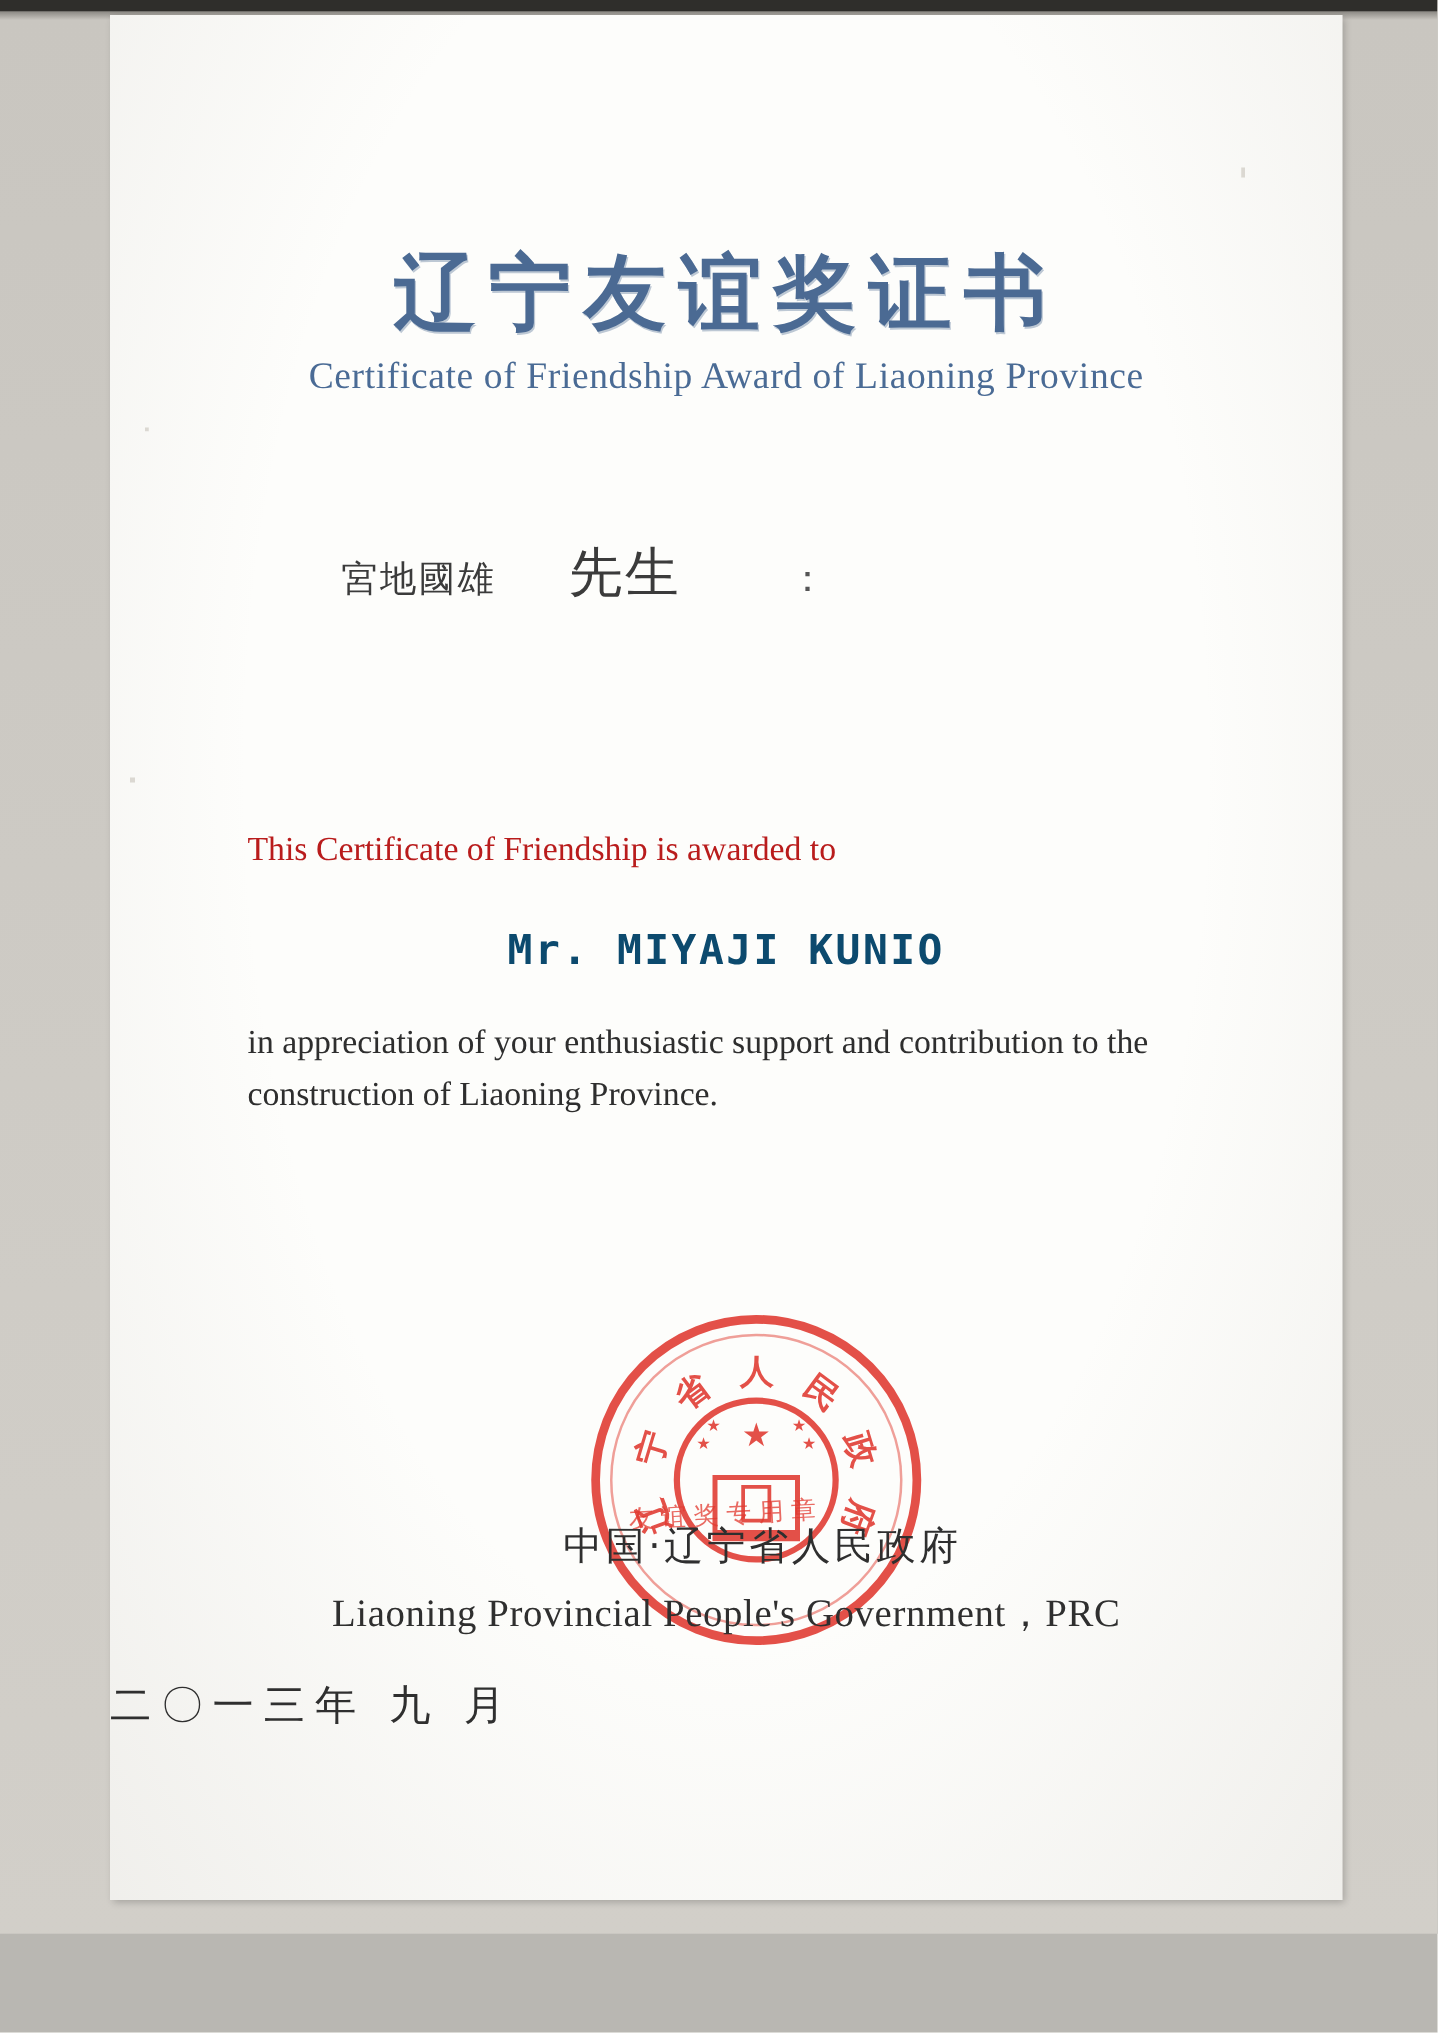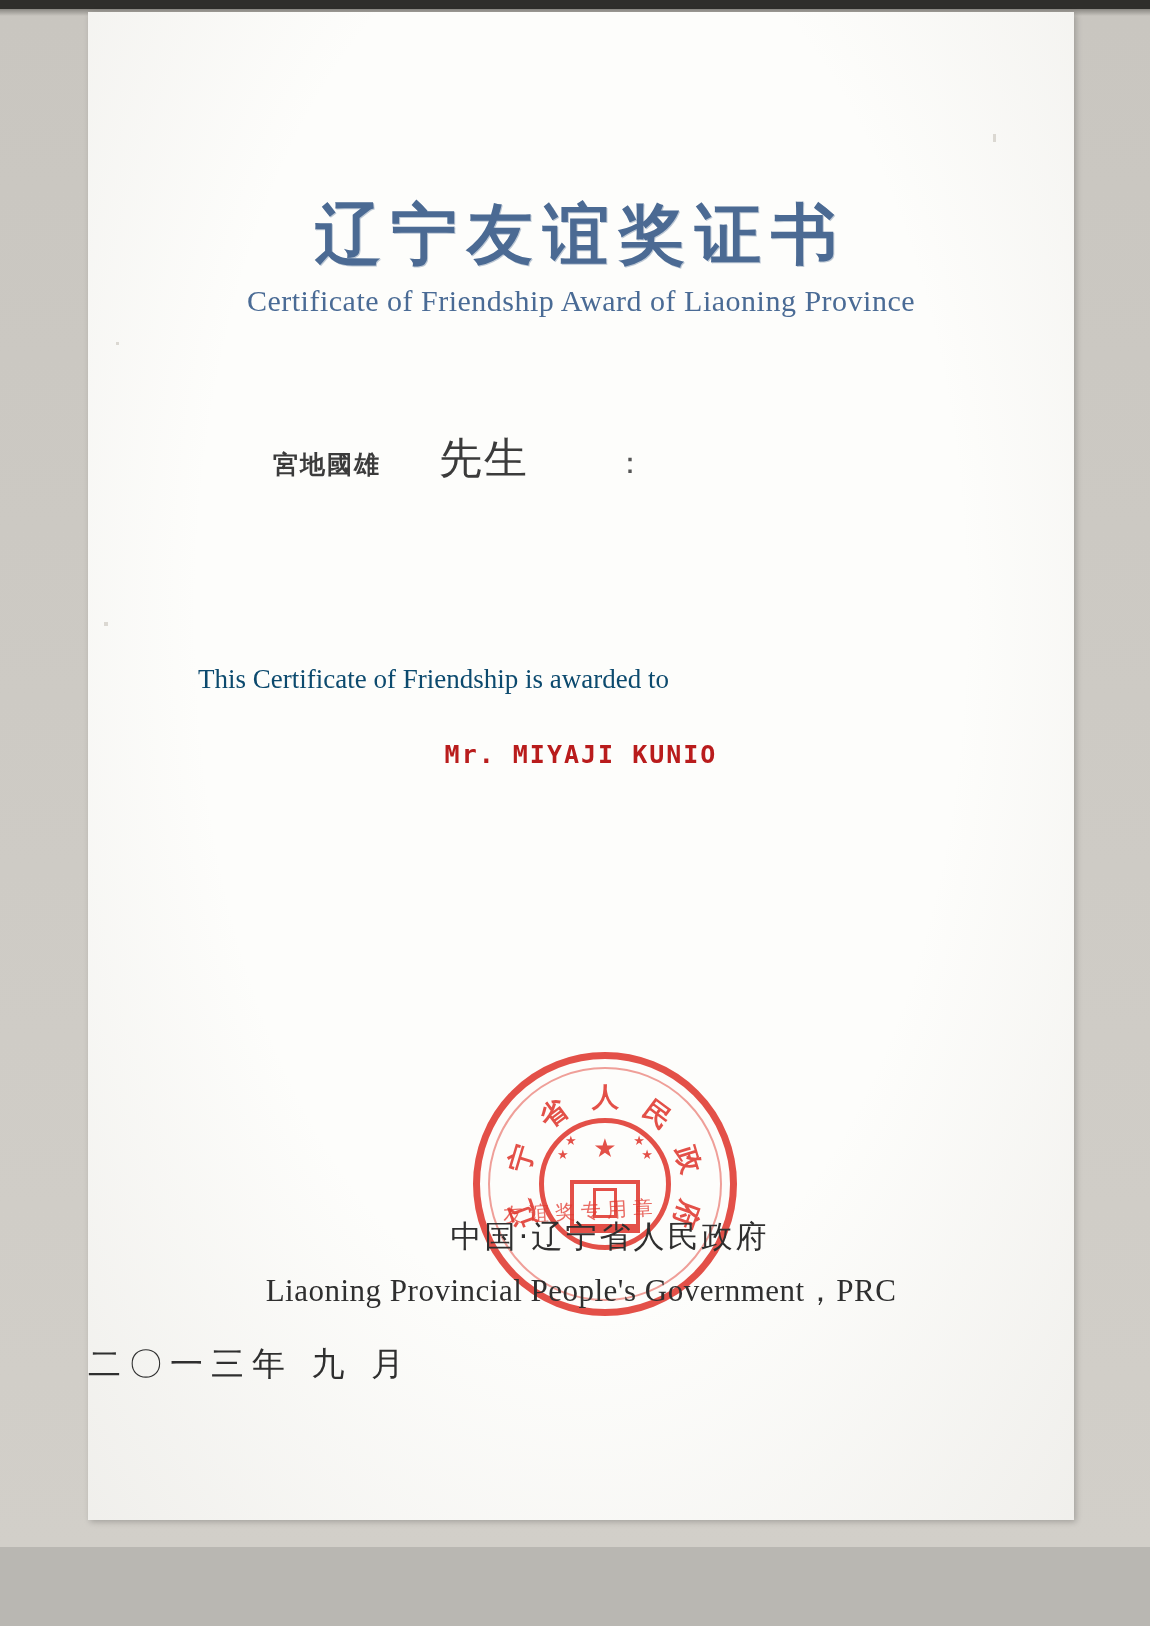--- a/index.html
+++ b/index.html
@@ -84,23 +84,23 @@
     position: absolute;
     top: 418px;
     left: 185px;
     width: 720px;
     display: flex;
     align-items: baseline;
     font-family: "DejaVu Sans", sans-serif;
     color: #3b3b3b;
   }
   .salutation .name-cn {
-    font-size: 25px;
+    font-size: 29px;
     letter-spacing: 2px;
-    font-weight: 700;
+    font-weight: 400;
   }
   .salutation .honorific {
     font-size: 43px;
     margin-left: 58px;
     letter-spacing: 2px;
   }
   .salutation .colon {
     font-size: 30px;
     margin-left: 86px;
     color: #555;
@@ -121,33 +121,33 @@
   .body-cn p { margin: 0; }
   .body-cn .indent { text-indent: 66px; }
 
   
   .en-lead {
     position: absolute;
     top: 652px;
     left: 110px;
     width: 790px;
     font-size: 27px;
-    color: #0c4a6e;
+    color: #b91c1c;
   }
   .awardee {
     position: absolute;
     top: 728px;
     left: 0;
     width: 100%;
     text-align: center;
     font-family: "DejaVu Sans Mono", monospace;
     font-weight: bold;
-    font-size: 25px;
+    font-size: 33px;
     letter-spacing: 2px;
-    color: #b91c1c;
+    color: #0c4a6e;
   }
   .en-body {
     position: absolute;
     top: 800px;
     left: 110px;
     width: 790px;
     font-size: 27px;
     line-height: 42px;
     color: #2e2e2e;
     text-align: justify;
@@ -292,20 +292,24 @@
         <span class="honorific">先生</span>
         <span class="colon">：</span>
       </div>
 
       <div class="body-cn">
       </div>
 
       <div class="en-lead">This Certificate of Friendship is awarded to</div>
       <div class="awardee">Mr. MIYAJI KUNIO</div>
 
+      <div class="en-body">
+        <p>in appreciation of your enthusiastic support and contribution to the</p>
+        <p>construction of Liaoning Province.</p>
+      </div>
 
       <div class="seal">
         <div class="inner-ring"></div>
         <div class="seal-text" id="seal-rim">
             <span style="transform: rotate(-200deg) translate(92px) rotate(90deg) translate(-13px, -13px);">辽</span>
             <span style="transform: rotate(-163.333deg) translate(92px) rotate(90deg) translate(-13px, -13px);">宁</span>
             <span style="transform: rotate(-126.667deg) translate(92px) rotate(90deg) translate(-13px, -13px);">省</span>
             <span style="transform: rotate(-90deg) translate(92px) rotate(90deg) translate(-13px, -13px);">人</span>
             <span style="transform: rotate(-53.3333deg) translate(92px) rotate(90deg) translate(-13px, -13px);">民</span>
             <span style="transform: rotate(-16.6667deg) translate(92px) rotate(90deg) translate(-13px, -13px);">政</span>

